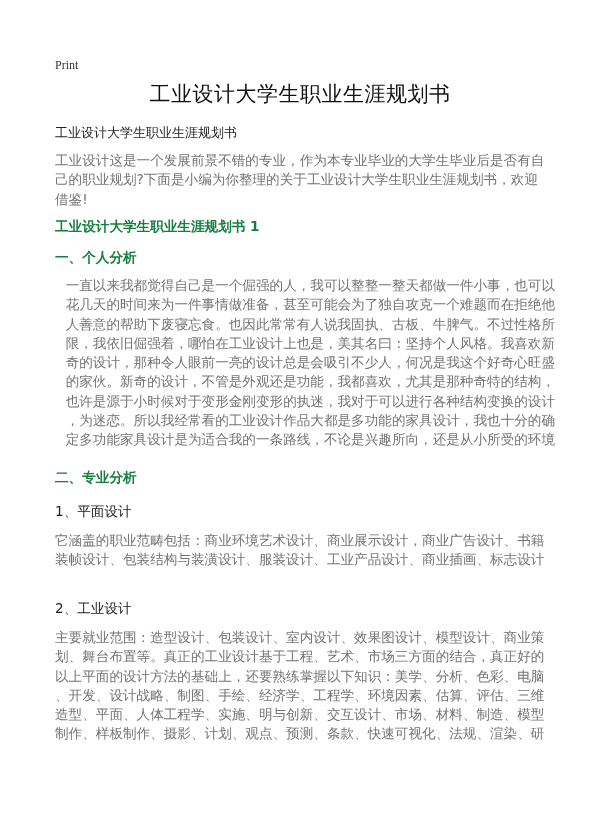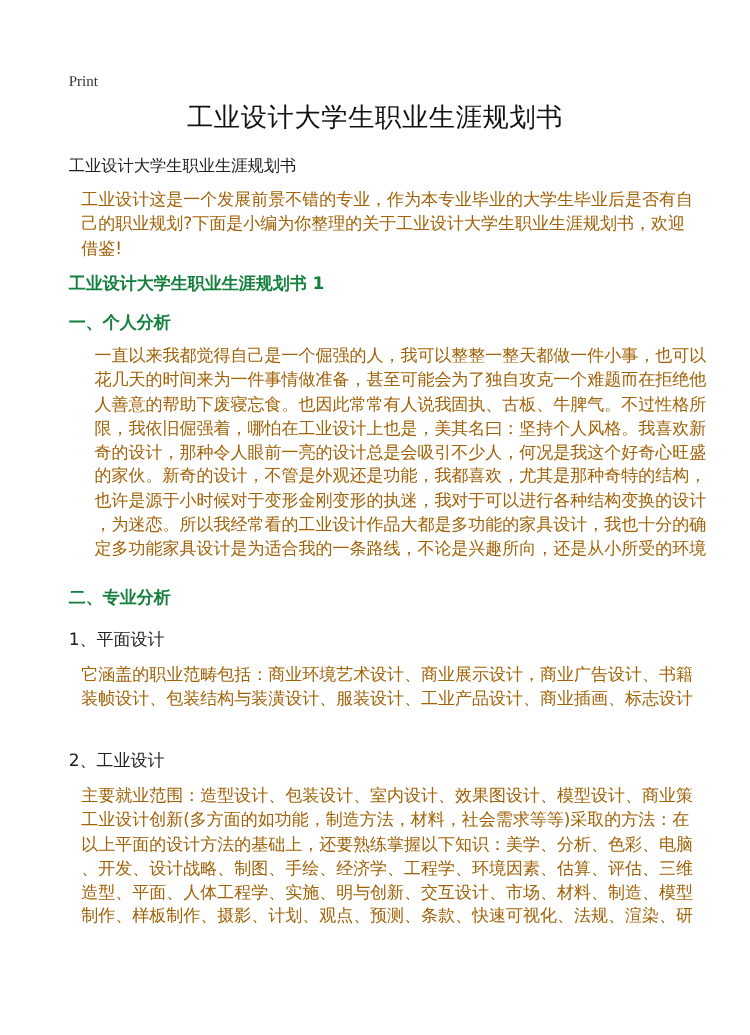--- a/index.html
+++ b/index.html
@@ -3,21 +3,21 @@
 <meta charset="utf-8">
 <style>
   html, body { margin:0; padding:0; background:#ffffff; }
   body { width:600px; height:828px; overflow:hidden; position:relative;
          font-family:"DejaVu Sans","Liberation Sans",sans-serif; color:#1a1a1a; }
   .print { position:absolute; left:55px; top:46px; font-family:"Liberation Serif","DejaVu Serif",serif;
            font-size:12px; color:#333;margin-top:12px; }
   .title { position:absolute; left:0; width:600px; top:80px; text-align:center;
            font-size:21px; color:#111; letter-spacing:0.5px; }
   .sub { position:absolute; left:55px; top:124px; font-size:13px; color:#222; }
-  .para { position:absolute; left:65px; width:500px; font-size:13.6px; line-height:19.3px; color:#a16207; }
+  .para { position:absolute; left:55px; width:500px; font-size:13.6px; line-height:19.3px; color:#737373; }
   .para .ln { display:block; white-space:nowrap; }
   .h { position:absolute; left:55px; font-size:13.6px; font-weight:bold; color:#15803d; }
   .sec { position:absolute; left:55px; font-size:13.6px; color:#222; }
 </style>
 </head>
 <body>
 
 <div class="print">Print</div>
 <div class="title">工业设计大学生职业生涯规划书</div>
 <div class="sub">工业设计大学生职业生涯规划书</div>
@@ -48,18 +48,18 @@
 
 <div class="para" style="top:531px;">
   <span class="ln">它涵盖的职业范畴包括：商业环境艺术设计、商业展示设计，商业广告设计、书籍</span>
   <span class="ln">装帧设计、包装结构与装潢设计、服装设计、工业产品设计、商业插画、标志设计</span>
 </div>
 
 <div class="sec" style="top:600px;">2、工业设计</div>
 
 <div class="para" style="top:628px;">
   <span class="ln">主要就业范围：造型设计、包装设计、室内设计、效果图设计、模型设计、商业策</span>
-  <span class="ln">工业设计创新(多方面的如功能，制造方法，材料，社会需求等等)采取的方法：在</span>
+  <span class="ln">划、舞台布置等。真正的工业设计基于工程、艺术、市场三方面的结合，真正好的</span>
   <span class="ln">以上平面的设计方法的基础上，还要熟练掌握以下知识：美学、分析、色彩、电脑</span>
   <span class="ln">、开发、设计战略、制图、手绘、经济学、工程学、环境因素、估算、评估、三维</span>
   <span class="ln">造型、平面、人体工程学、实施、明与创新、交互设计、市场、材料、制造、模型</span>
   <span class="ln">制作、样板制作、摄影、计划、观点、预测、条款、快速可视化、法规、渲染、研</span>
 </div>
 
 </body></html>

